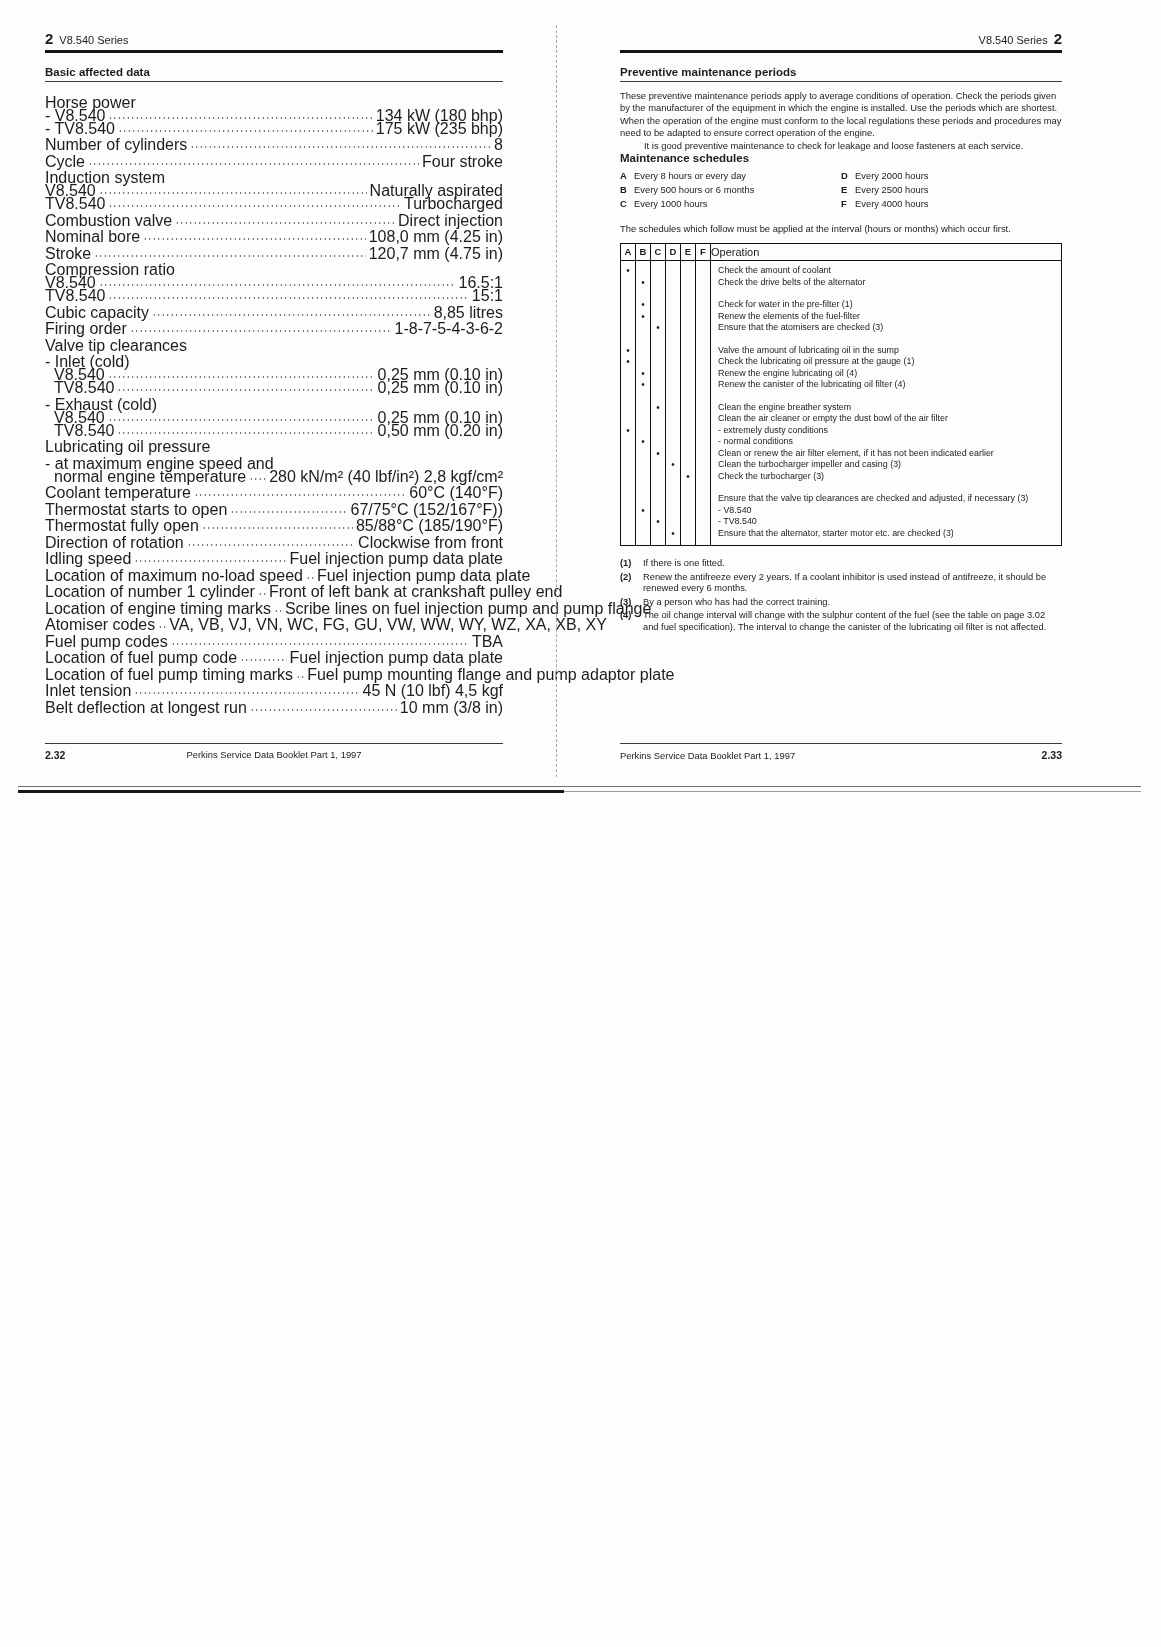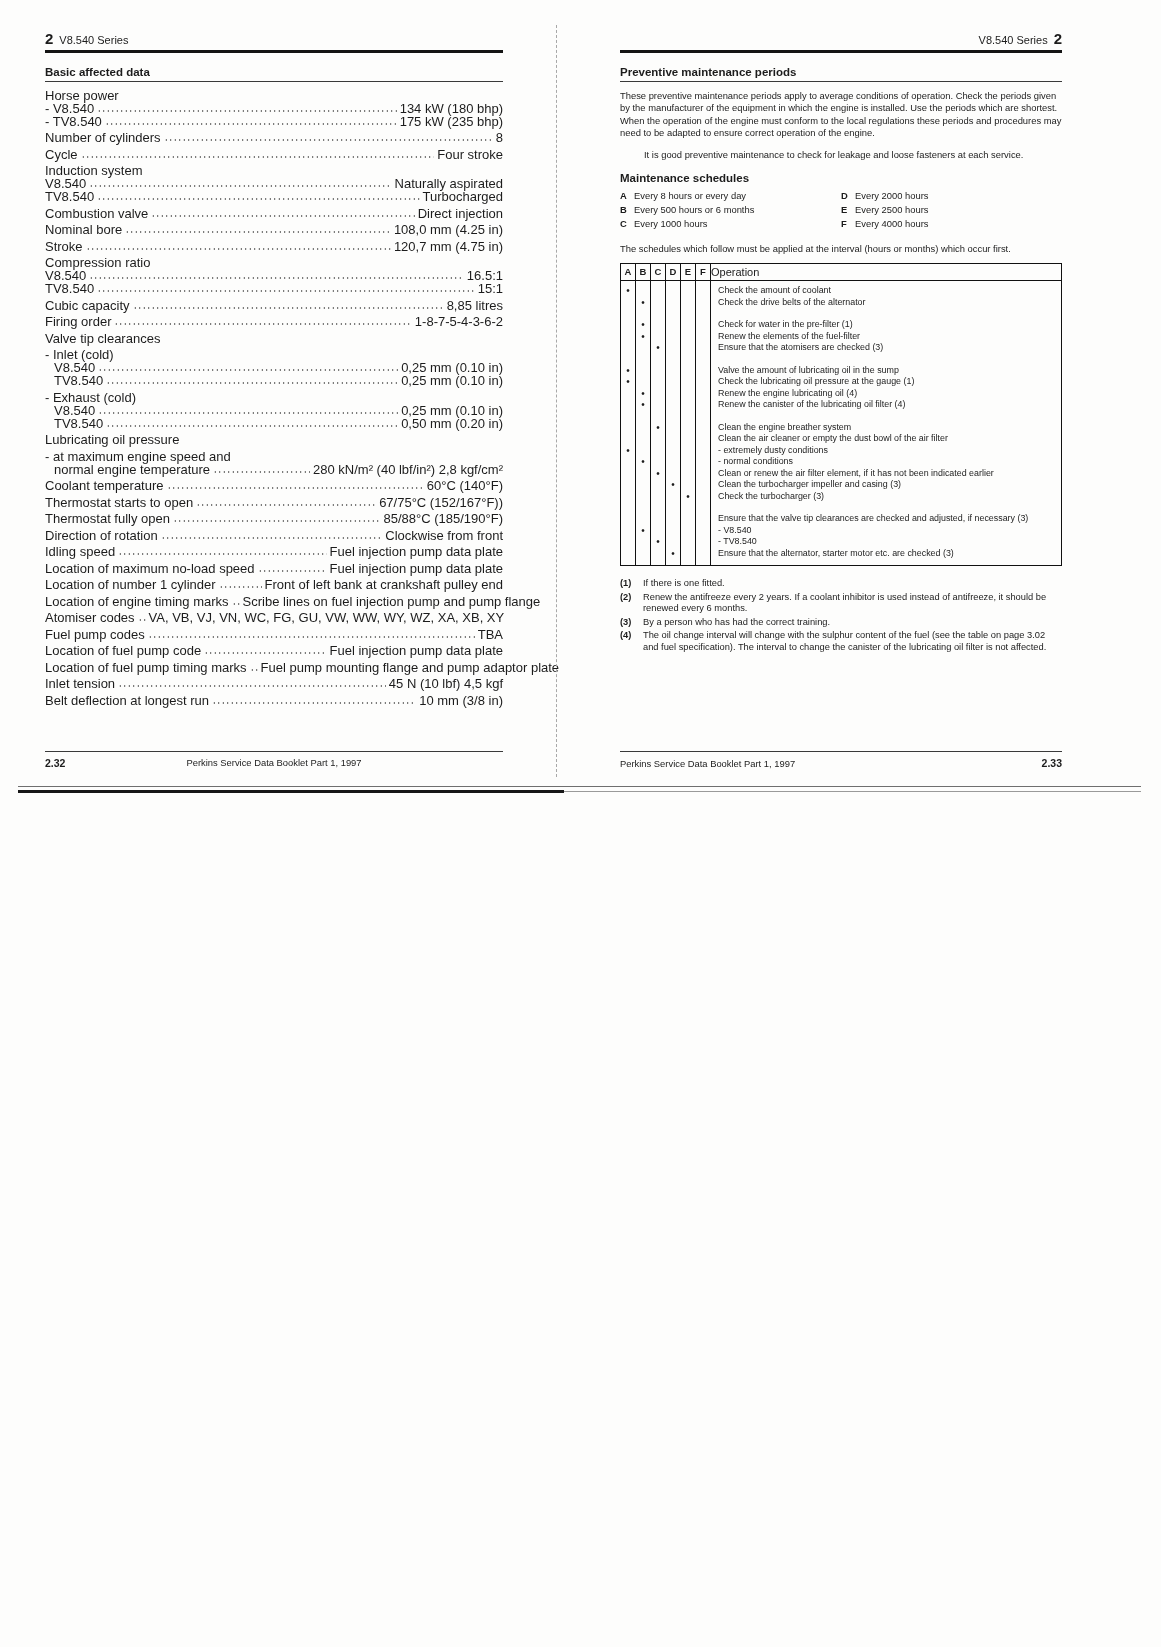--- a/index.html
+++ b/index.html
@@ -22,38 +22,38 @@
   .page-header.right { justify-content:flex-end; }
   .hnum { font-size:15px; font-weight:bold; }
   .hseries { font-size:11px; }
   .rule-thick { height:2.5px; background:#141414; margin-top:3px; }
   .section-title {
     font-size:11.5px; font-weight:bold; margin-top:13px;
     padding-bottom:3px; border-bottom:1px solid #3a3a3a;
   }
 
   
-  #specs { margin-top:8px; font-size:13px; }
+  #specs { margin-top:15px; font-size:16px; }
   .spec-row { display:flex; align-items:flex-end; line-height:11px; margin-top:5.5px; }
   .spec-row.tight { margin-top:2px; }
   .spec-row.ind { padding-left:9px; }
   .spec-label, .spec-value { white-space:nowrap; }
   .spec-dots {
     flex:1 1 auto; min-width:8px; height:2px; margin:0 3px 2px 3px;
     background-image:radial-gradient(circle, #4a4a4a 0.8px, transparent 1px);
     background-size:4.5px 2px; background-repeat:repeat-x; background-position:left bottom;
     align-self:flex-end;
   }
 
   
   .caution { margin-top:8px; font-size:9.4px; line-height:12px; font-style:italic; }
   .cb { font-weight:bold; margin-right:3px; }
   .body-para { margin-top:8px; font-size:9.4px; line-height:12.5px; }
-  .p2 { margin-top:9px;padding-left:24px; }
-  .sched-title { margin-top:11px; font-size:11.5px; font-weight:bold; }
+  .p2 { margin-top:0;padding-left:24px; }
+  .sched-title { font-size:11.5px; font-weight:bold; }
   .sched-cols { display:flex; margin-top:6px; font-size:9.4px; line-height:12px; }
   .sched-col { width:225px; }
   .sched-item { display:flex; margin-bottom:2px; }
   .sched-key { font-weight:bold; width:14px; flex:none; }
   .table-intro { margin-top:11px; font-size:9.4px; line-height:12px; }
 
   
   .mtable { margin-top:8px; border:1.5px solid #111; }
   .mtable-header { display:flex; border-bottom:1px solid #111; }
   .mhead { width:15px; flex:none; text-align:center; border-right:1px solid #111;
@@ -67,21 +67,21 @@
   .mrow.spacer-top .mcell, .mrow.spacer-top .opcell { min-height:4px; }
   .mrow.spacer-bottom .mcell, .mrow.spacer-bottom .opcell { min-height:6px; }
 
   
   .footnotes { margin-top:12px; font-size:9.3px; line-height:11.5px; }
   .fn-row { display:flex; margin-bottom:2px; }
   .fn-num { width:23px; flex:none; font-weight:bold; }
   .fn-text { flex:1; }
 
   
-  .page-footer { position:absolute; left:0; right:0; bottom:8px; }
+  .page-footer { position:absolute; left:0; right:0; bottom:16px; }
   .footer-rule { height:1px; background:#3a3a3a; margin-bottom:5px; }
   .footer-row { position:relative; font-size:9.4px; height:13px; }
   .pageno { font-weight:bold; font-size:10.5px; }
   .footer-left-layout .pageno { position:absolute; left:0; top:0; }
   .booklet-center { display:block; width:100%; text-align:center; }
   .footer-right-layout { display:flex; justify-content:space-between; align-items:baseline; }
 
   
   .fold-line { position:absolute; left:556px; top:25px; height:752px; width:0;
                border-left:1px dashed #a8a8a8; }

